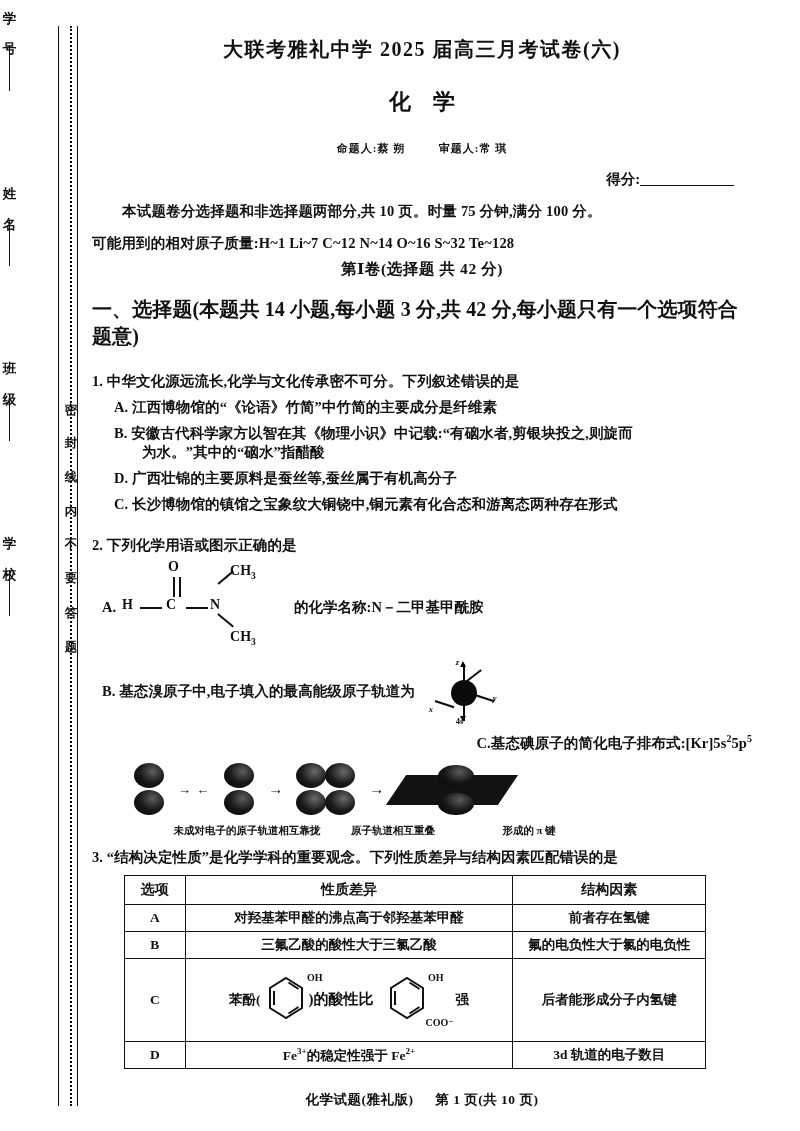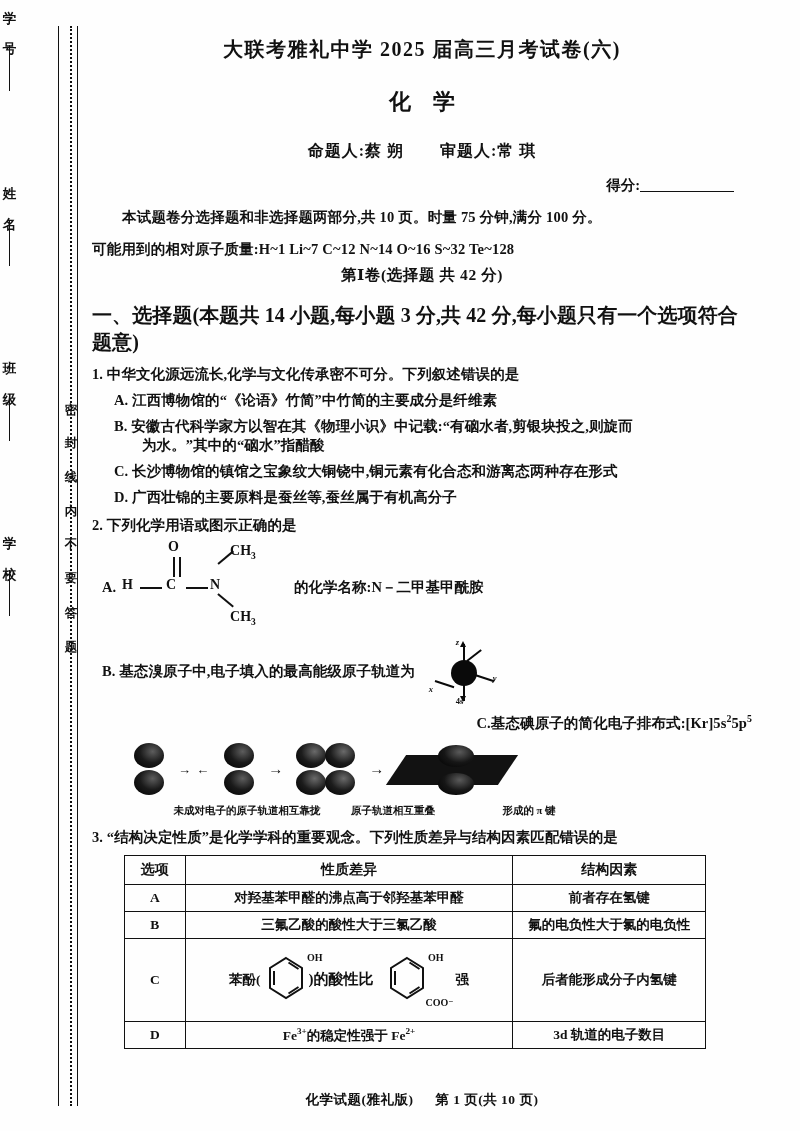--- a/index.html
+++ b/index.html
@@ -105,21 +105,21 @@
   .subject-title {
     text-align: center;
     font-size: 22px;
     font-weight: bold;
     letter-spacing: 22px;
     margin-top: 24px;
     text-indent: 22px;
   }
   .authors {
     text-align: center;
-    font-size: 16px;
+    font-size: 11px;
     font-weight: bold;
     margin-top: 24px;
     letter-spacing: 1px;
   }
   .authors .gap { display: inline-block; width: 26px; }
   .score-row {
     text-align: right;
     font-size: 14.5px;
     font-weight: bold;
     margin-top: 14px;
@@ -150,21 +150,21 @@
   .section-title {
     font-size: 20px;
     font-weight: bold;
     margin-top: 16px;
     letter-spacing: 0.1px;
   }
 
   .q-stem {
     font-size: 14.5px;
     font-weight: bold;
-    margin-top: 9px;
+    margin-top: 22px;
     letter-spacing: 0.1px;
   }
   .q-opt {
     font-size: 14.5px;
     font-weight: bold;
     margin-top: 7px;
     padding-left: 22px;
     letter-spacing: 0.1px;
   }
   .q-opt .cont { display: block; padding-left: 28px; }
@@ -465,26 +465,26 @@
     <div class="q-opt">
       <span>A.</span>
       <span>江西博物馆的“《论语》竹简”中竹简的主要成分是纤维素</span>
     </div>
     <div class="q-opt">
       <span>B.</span>
       <span>安徽古代科学家方以智在其《物理小识》中记载:“有硇水者,剪银块投之,则旋而</span>
       <span class="cont">为水。”其中的“硇水”指醋酸</span>
     </div>
     <div class="q-opt">
+      <span>D.</span>
+      <span>广西壮锦的主要原料是蚕丝等,蚕丝属于有机高分子</span>
+    </div>
+    <div class="q-opt">
       <span>C.</span>
       <span>长沙博物馆的镇馆之宝象纹大铜铙中,铜元素有化合态和游离态两种存在形式</span>
-    </div>
-    <div class="q-opt">
-      <span>D.</span>
-      <span>广西壮锦的主要原料是蚕丝等,蚕丝属于有机高分子</span>
     </div>
 
     <div class="q-stem">
       <span>2.</span>
       <span>下列化学用语或图示正确的是</span>
     </div>
 
     <div class="inline-struct-row">
       <span class="opt-letter">A.</span>
       <div class="dmf">

